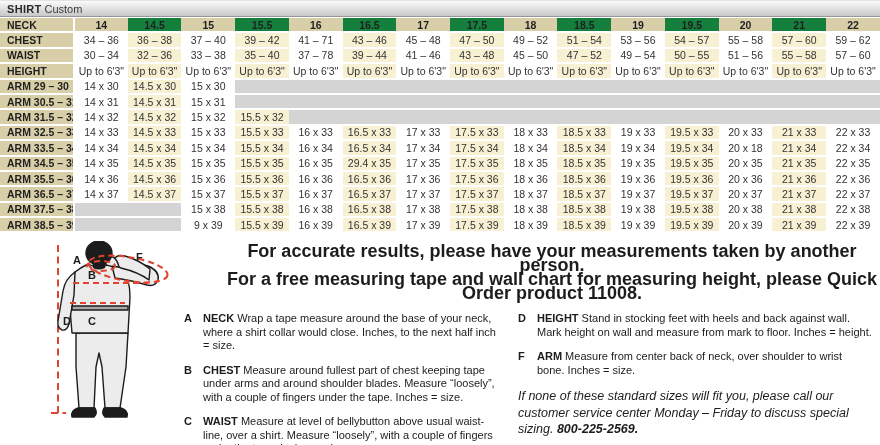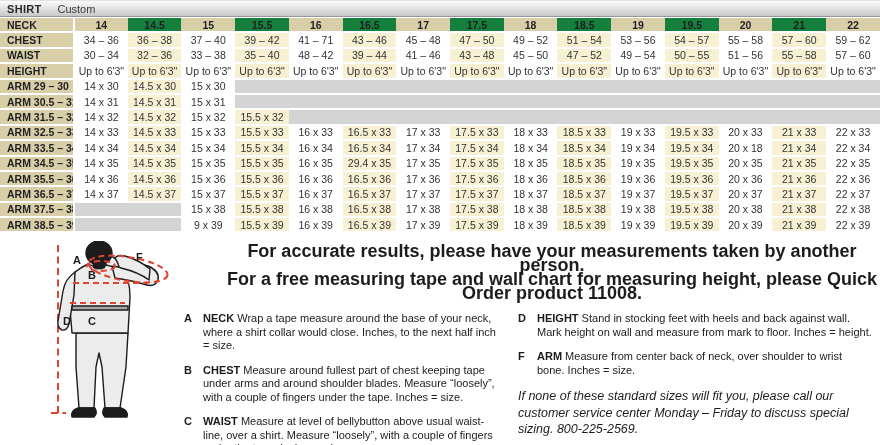--- a/index.html
+++ b/index.html
@@ -6,21 +6,21 @@
   body{
     width:880px;height:445px;overflow:hidden;background:#fff;
     font-family:"Liberation Sans","DejaVu Sans",sans-serif;
     -webkit-font-smoothing:antialiased;
   }
   
   .size-table{width:880px;}
   .bar{
     height:15px;background:linear-gradient(#fbfbfb,#c7c7c7);
     border-top:1px solid #e3e3e3;border-bottom:1px solid #979797;
-    padding-left:7px;font-size:11px;display:flex;align-items:center;gap:16px;
+    padding-left:7px;font-size:11px;display:flex;align-items:center;gap:3px;
   }
   .bar .t{font-weight:bold;color:#2a2a2a;letter-spacing:.3px;}
   .bar .s{color:#3a3a3a;}
   table{border-collapse:collapse;table-layout:fixed;width:880px;margin-top:1px;}
   col.label{width:74px;}
   th,td{
     font-size:10.5px;height:13.4px;padding:0;border-bottom:2px solid #fff;
     text-align:center;font-weight:normal;white-space:nowrap;overflow:hidden;
   }
   th.lbl{
@@ -41,21 +41,21 @@
     color:#1c1c1c;padding-left:46px;
   }
   .cols{display:flex;margin-top:12px;}
   .col-left{width:318px;flex:none;margin-left:6px;}
   .col-right{flex:1;margin-left:16px;padding-right:8px;min-width:0;}
   .instr{display:flex;margin-bottom:11px;font-size:11px;line-height:13.5px;color:#1c1c1c;}
   .instr .lt{width:19px;font-weight:bold;flex:none;}
   .instr .bd{flex:1;}
   .instr b{font-weight:bold;}
   .note{font-style:italic;font-size:12.5px;line-height:16.5px;color:#1c1c1c;margin-top:2px;max-width:360px;}
-  .note b{font-weight:normal;margin-top:16px;}
+  .note b{font-weight:bold;margin-top:16px;}
   svg text{font-family:"Liberation Sans","DejaVu Sans",sans-serif;font-size:11px;font-weight:bold;fill:#1c1c1c;}
 </style>
 </head>
 <body>
 
 <div class="size-table">
   <div class="bar">
     <span class="t">SHIRT</span>
     <span class="s">Custom</span>
   </div>
@@ -99,21 +99,21 @@
           <td class="c">55 – 58</td>
           <td class="c alt">57 – 60</td>
           <td class="c">59 – 62</td>
         </tr>
         <tr>
           <th class="lbl">WAIST</th>
           <td class="c">30 – 34</td>
           <td class="c alt">32 – 36</td>
           <td class="c">33 – 38</td>
           <td class="c alt">35 – 40</td>
-          <td class="c">48 – 42</td>
+          <td class="c">37 – 78</td>
           <td class="c alt">39 – 44</td>
           <td class="c">41 – 46</td>
           <td class="c alt">43 – 48</td>
           <td class="c">45 – 50</td>
           <td class="c alt">47 – 52</td>
           <td class="c">49 – 54</td>
           <td class="c alt">50 – 55</td>
           <td class="c">51 – 56</td>
           <td class="c alt">55 – 58</td>
           <td class="c">57 – 60</td>

